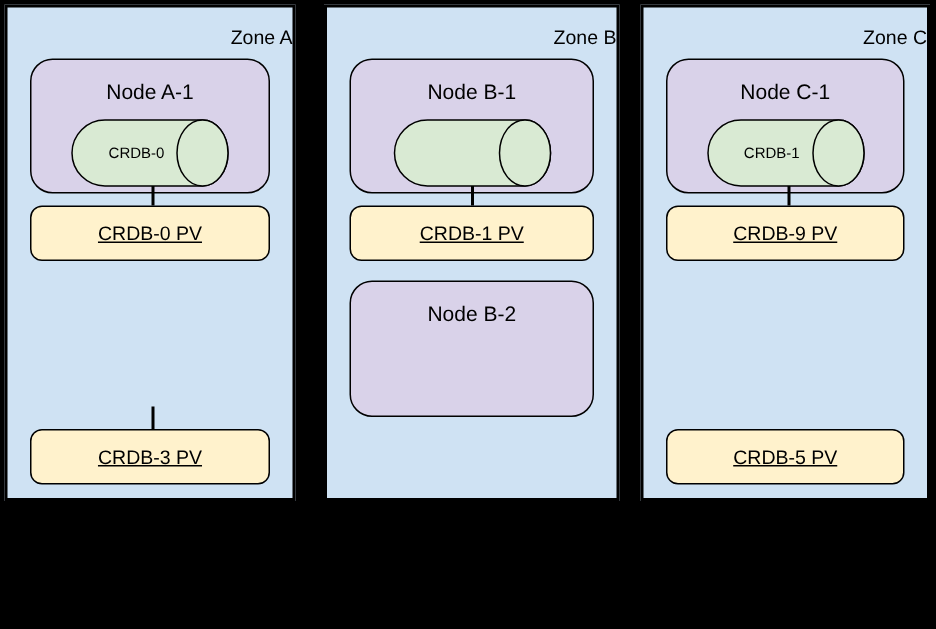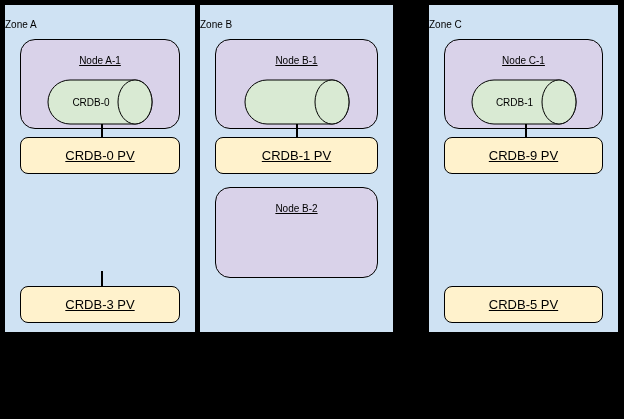--- a/index.html
+++ b/index.html
@@ -24,40 +24,39 @@
   .zone {
     position: absolute;
     top: 3px;
     height: 331px;
     background: var(--zone-fill);
     border: 2px solid var(--line);
   }
   .zone-title {
     position: absolute;
     top: 12px; left: 0; right: 0;
-    text-align: left;
-    font-size: 10px;
+    text-align: right;
+    font-size: 13px;
     line-height: 16px;
   }
   .node {
     position: absolute;
     left: 15px; right: 15px;
     background: var(--node-fill);
     border: 1px solid var(--line);
     border-radius: 15px;
   }
   .node1 { top: 34px; height: 90px; }
   .node2 { top: 182px; height: 91px; }
   .node-label {
     position: absolute;
     top: 13px; left: 0; right: 0;
     text-align: center;
-    font-size: 10px;
+    font-size: 14px;
     line-height: 16px;
-    text-decoration: underline;
   }
   .pod {
     position: absolute;
     left: 50%;
     transform: translateX(-50%);
     top: 39px;
     width: 106px;
     height: 46px;
   }
   .pod svg { display: block; }
@@ -121,21 +120,21 @@
     <div class="pv pv1">
       <span>CRDB-0 PV</span>
     </div>
 
     <div class="connector c2"></div>
     <div class="pv pv2">
       <span>CRDB-3 PV</span>
     </div>
   </section>
 
-  <section class="zone" style="left:198px;width:197px">
+  <section class="zone" style="left:216px;width:197px">
     <div class="zone-title">Zone B</div>
 
     <div class="node node1">
       <div class="node-label">Node B-1</div>
       <div class="pod">
         <svg width="106" height="46" viewBox="0 0 106 46">
           <path d="M23 1 A22 22 0 0 0 23 45 L88 45 A17 22 0 0 0 88 1 Z"></path>
           <ellipse cx="88" cy="23" rx="17" ry="22"></ellipse>
         </svg>
       </div>

